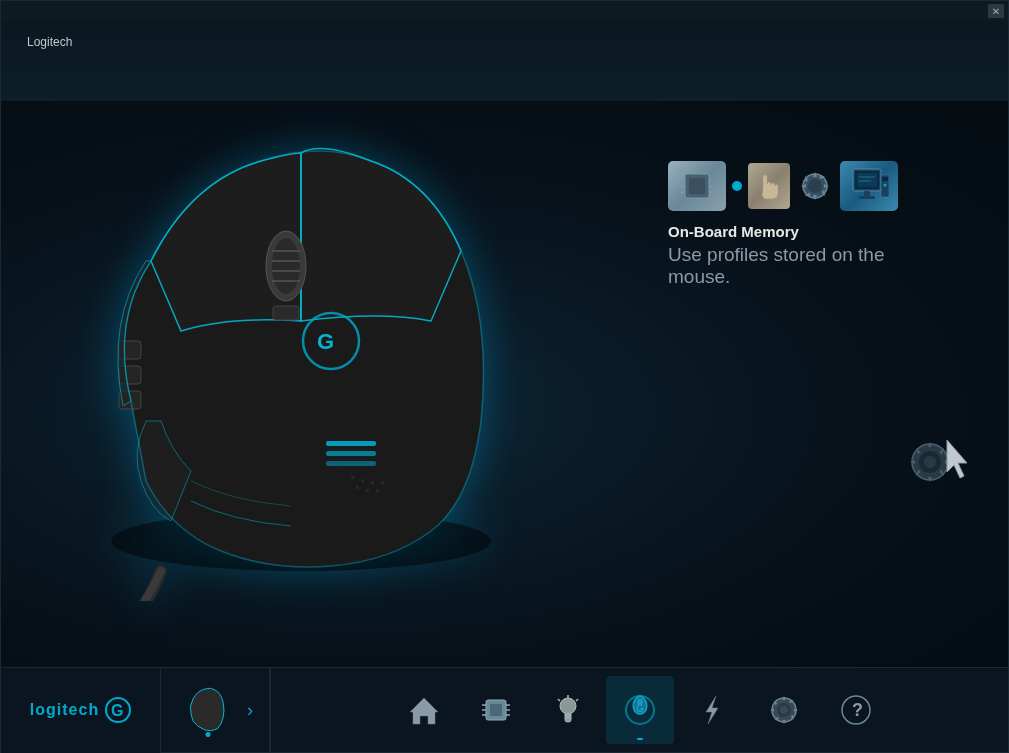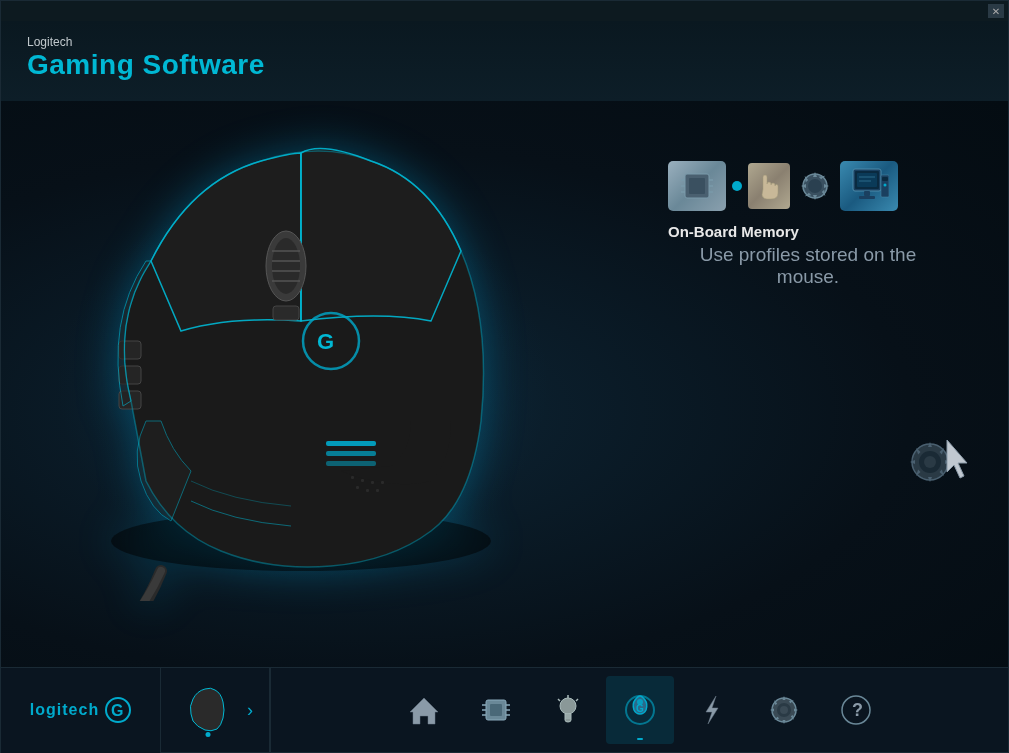--- a/index.html
+++ b/index.html
@@ -97,21 +97,20 @@
       top: 60px;
       width: 280px;
     }
 
     
     .onboard-memory {
       display: flex;
       flex-direction: column;
       align-items: flex-start;
       margin-bottom: 28px;
-      text-align: center;
     }
 
     .memory-icons {
       display: flex;
       align-items: center;
       margin-bottom: 12px;
       gap: 6px;
     }
 
     .onboard-title {
@@ -225,21 +224,20 @@
 <body>
 
 <div class="window">
 
   <div class="titlebar">
     <button class="close-btn">✕</button>
   </div>
 
   <div class="header">
     <div class="logitech-label">Logitech</div>
-    <div class="app-title">Gaming Software</div>
   </div>
 
   <div class="main-content">
     <div class="glow-center"></div>
 
     <div class="mouse-svg-container">
       <svg class="mouse-body" viewBox="0 0 520 480" xmlns="http://www.w3.org/2000/svg" width="520" height="480">
 
         <path d="M 130 450 Q 110 500 80 520" stroke="#2a2a2a" stroke-width="12" fill="none" stroke-linecap="round"></path>
         <path d="M 130 450 Q 108 498 78 518" stroke="#3a3a3a" stroke-width="8" fill="none" stroke-linecap="round"></path>

